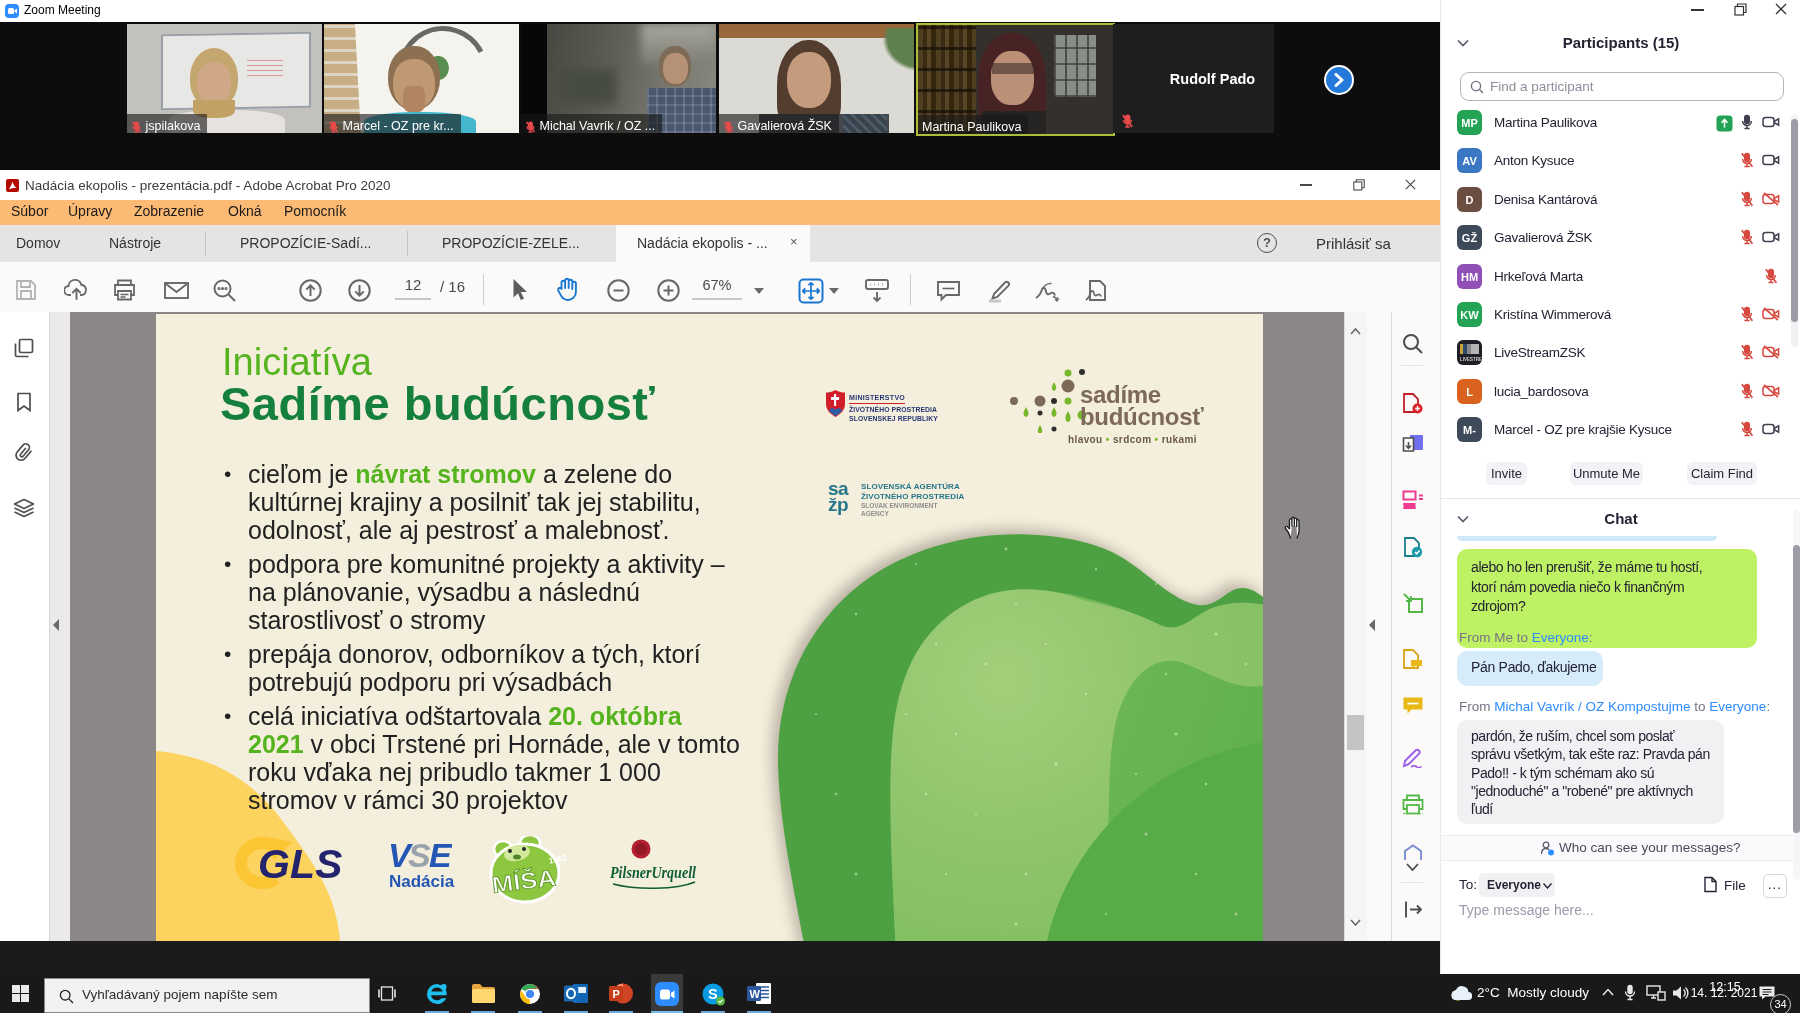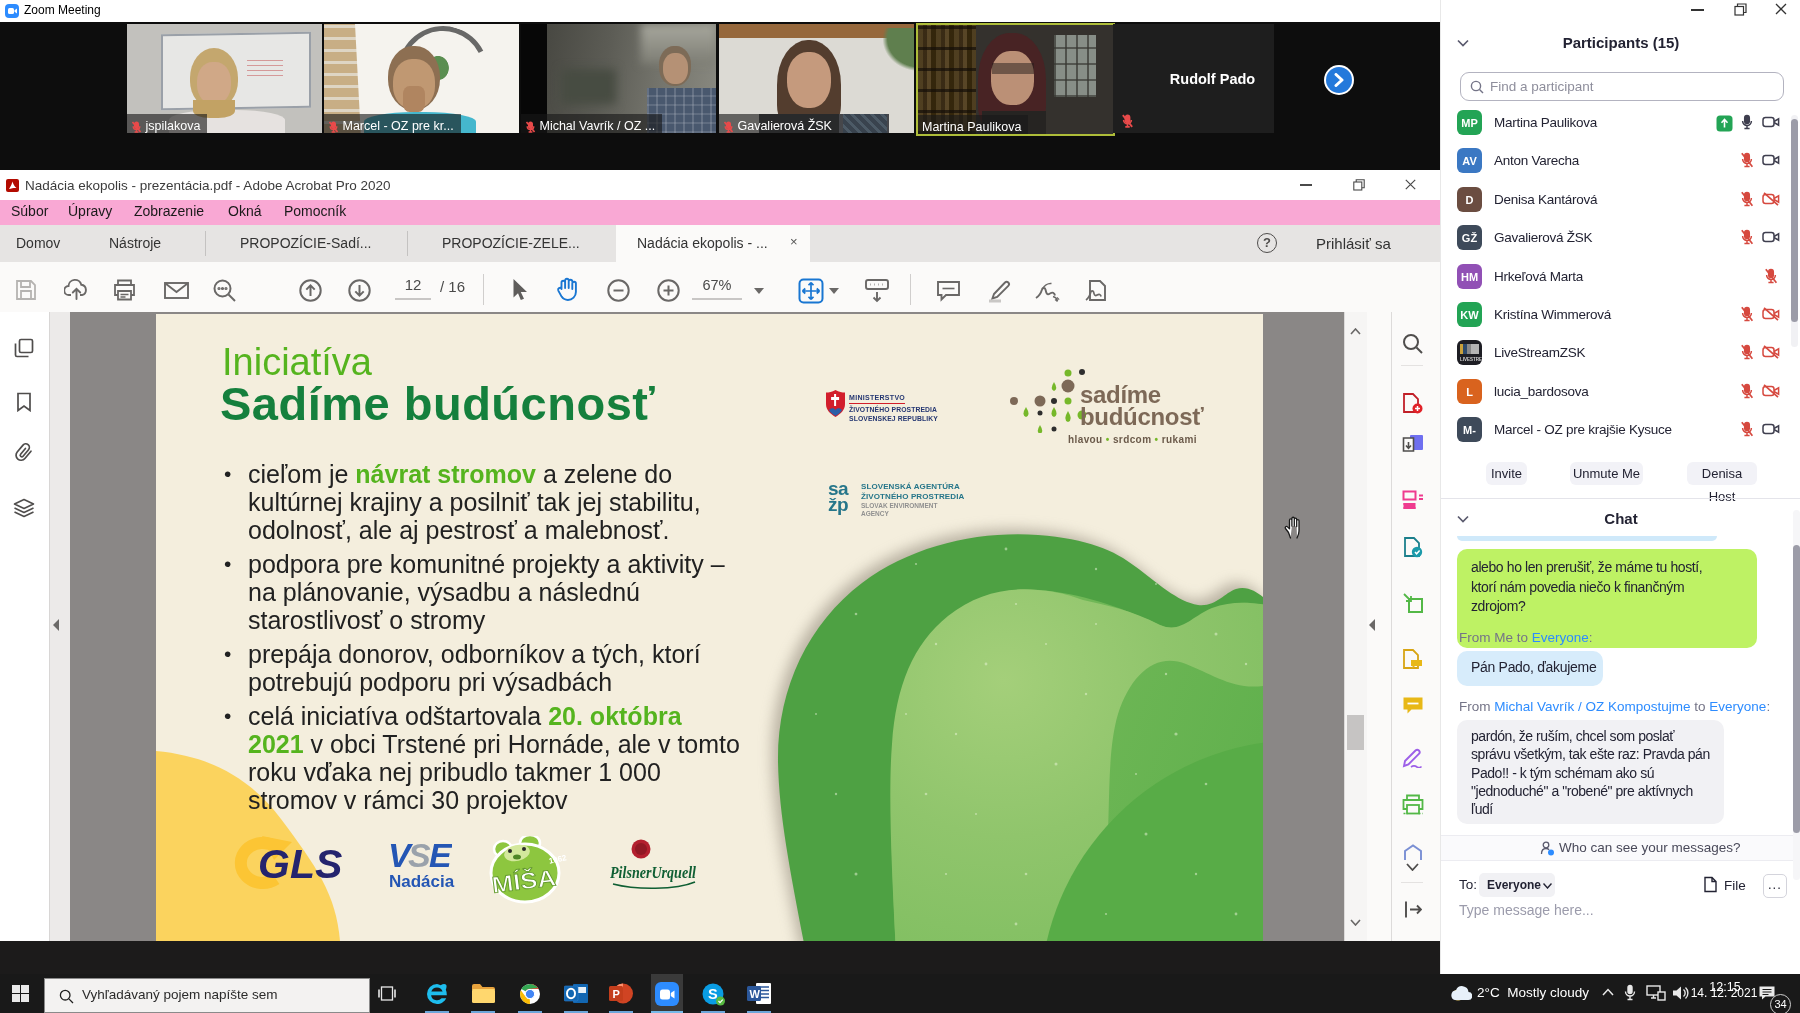--- a/index.html
+++ b/index.html
@@ -134,21 +134,21 @@
           <g fill="none" stroke="#4a4a4a" stroke-width="1.1">
             <rect x="0.8" y="3" width="8" height="8"></rect>
             <path d="M3.2 3 V0.8 h8 v8 h-2.4"></path>
           </g>
         </svg>
     <svg class="abs" style="left:1405px;top:9px;" width="11" height="11" viewBox="0 0 11 11">
           <path d="M0.8 0.8 L10.2 10.2 M10.2 0.8 L0.8 10.2" stroke="#4a4a4a" stroke-width="1.2"></path>
         </svg>
   </div>
 
-  <div class="abs" style="left:0;top:30px;width:1440px;height:25px;background:#f9a8d4;font-size:14px;color:#1a1a1a;">
+  <div class="abs" style="left:0;top:30px;width:1440px;height:25px;background:#fdba74;font-size:14px;color:#1a1a1a;">
     <span class="abs" style="left:11px;top:3px;">Súbor</span>
     <span class="abs" style="left:68px;top:3px;">Úpravy</span>
     <span class="abs" style="left:134px;top:3px;">Zobrazenie</span>
     <span class="abs" style="left:228px;top:3px;">Okná</span>
     <span class="abs" style="left:284px;top:3px;">Pomocník</span>
   </div>
 
   <div class="abs" id="tabbar" style="left:0;top:55px;width:1440px;height:37px;background:#e6e4e3;font-size:14px;color:#333;">
     <span class="abs" style="left:16px;top:10px;">Domov</span>
     <span class="abs" style="left:109px;top:10px;">Nástroje</span>
@@ -593,21 +593,21 @@
           <path d="M2.6 7 a4.4 4.4 0 0 0 8.8 0 M7 11.6 V14.6 M4.4 14.6 h5.2"></path>
         </g>
       </svg>
   <svg class="abs" style="left:321px;top:115px;" width="18" height="14" viewBox="0 0 18 14">
         <g stroke="#3f3f4f" stroke-width="1.5" fill="none">
           <rect x="1" y="2.5" width="11" height="9" rx="2.5"></rect>
           <path d="M12 6.5 L16.6 3.8 V10.2 L12 7.5"></path>
         </g>
       </svg>
   <div class="pav" style="top:148px;background:#3b78c3;">AV</div>
-  <div class="pname" style="top:153px;">Anton Varecha</div>
+  <div class="pname" style="top:153px;">Anton Kysuce</div>
   <svg class="abs" style="left:299px;top:152px;" width="14" height="16" viewBox="0 0 14 16">
         <g stroke="#d6493f" stroke-width="1.5" fill="none">
           <path d="M7 1.6 a2.3 2.3 0 0 1 2.3 2.3 v3.4 a2.3 2.3 0 0 1 -4.6 0 V3.9 a2.3 2.3 0 0 1 2.3-2.3 Z" fill="#d6493f"></path>
           <path d="M2.6 7 a4.4 4.4 0 0 0 8.8 0 M7 11.6 V14.6 M4.4 14.6 h5.2"></path>
           <path d="M1.8 1.2 L12.4 14.8" stroke="#d6493f" stroke-width="1.7"></path>
         </g>
       </svg>
   <svg class="abs" style="left:321px;top:153px;" width="18" height="14" viewBox="0 0 18 14">
         <g stroke="#3f3f4f" stroke-width="1.5" fill="none">
           <rect x="1" y="2.5" width="11" height="9" rx="2.5"></rect>
@@ -716,21 +716,21 @@
       </svg>
   <svg class="abs" style="left:321px;top:422px;" width="18" height="14" viewBox="0 0 18 14">
         <g stroke="#3f3f4f" stroke-width="1.5" fill="none">
           <rect x="1" y="2.5" width="11" height="9" rx="2.5"></rect>
           <path d="M12 6.5 L16.6 3.8 V10.2 L12 7.5"></path>
         </g>
       </svg>
 
   <div class="abs" style="left:45px;top:462px;width:41px;height:23px;background:#f2f2f7;border-radius:6px;text-align:center;line-height:23px;font-size:13px;color:#232333;">Invite</div>
   <div class="abs" style="left:129px;top:462px;width:73px;height:23px;background:#f2f2f7;border-radius:6px;text-align:center;line-height:23px;font-size:13px;color:#232333;">Unmute Me</div>
-  <div class="abs" style="left:246px;top:462px;width:70px;height:23px;background:#f2f2f7;border-radius:6px;text-align:center;line-height:23px;font-size:13px;color:#232333;">Denisa Host</div>
+  <div class="abs" style="left:246px;top:462px;width:70px;height:23px;background:#f2f2f7;border-radius:6px;text-align:center;line-height:23px;font-size:13px;color:#232333;">Claim Find</div>
 
   <div class="abs" style="left:350px;top:115px;width:7px;height:232px;background:#f1f1f4;border-radius:4px;"></div>
   <div class="abs" style="left:350px;top:119px;width:7px;height:203px;background:#9c9ca8;border-radius:4px;"></div>
   <div class="abs" style="left:0;top:498px;width:360px;height:1px;background:#e4e4ea;"></div>
 
   <svg class="abs" style="left:16px;top:515px;" width="12" height="8" viewBox="0 0 12 8">
         <path d="M1 1.5 L6 6.5 L11 1.5" stroke="#5a5a6e" stroke-width="1.7" fill="none"></path>
       </svg>
   <div class="abs" style="left:0;top:510px;width:360px;text-align:center;font-weight:bold;font-size:15px;color:#232333;">Chat</div>
 

